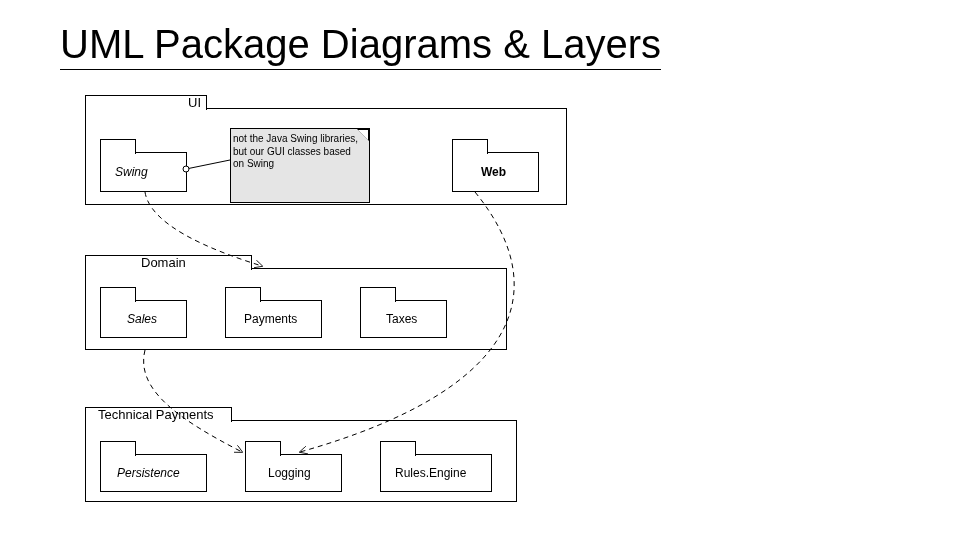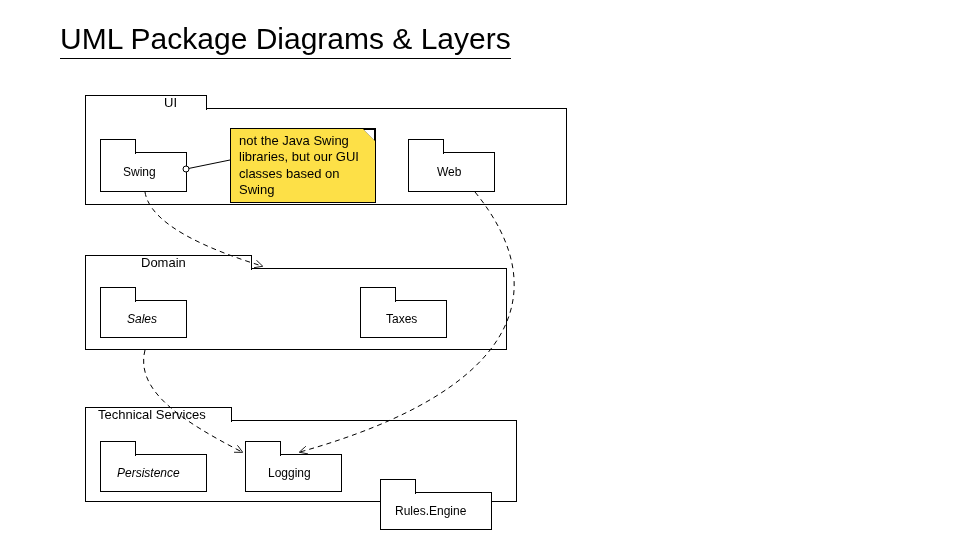--- a/index.html
+++ b/index.html
@@ -1,85 +1,89 @@
 <!DOCTYPE html>
 <html><head>
 <meta charset="utf-8">
 <style>
   html,body{margin:0;padding:0;width:960px;height:540px;background:#fff;font-family:Arial,Helvetica,sans-serif;color:#000;}
   .canvas{position:relative;width:960px;height:540px;}
-  .title{position:absolute;left:60px;top:22px;font-size:30px;font-weight:400;border-bottom:1px solid #000;padding-bottom:2px;}
+  .title{position:absolute;left:60px;top:22px;font-size:40px;font-weight:400;border-bottom:1px solid #000;padding-bottom:2px;}
   
   .pkg{position:absolute;border:1px solid #000;background:#fff;}
   .pkg .tab{position:absolute;top:-14px;left:-1px;height:14px;border:1px solid #000;border-bottom:none;background:#fff;}
   .pkg .lbl{position:absolute;font-size:13px;white-space:nowrap;}
   .small .lbl{font-size:12px;}
-  .note{position:absolute;border:1px solid #000;background:#fde047;font-size:13px;line-height:1.25;padding:4px 6px 4px 8px;}
+  .note{position:absolute;border:1px solid #000;background:#e5e5e5;font-size:10px;line-height:1.25;padding:4px 6px 4px 2px;}
   .note .fold{position:absolute;top:0;right:0;width:0;height:0;border-left:12px solid transparent;border-top:12px solid #000;}
   .note .fold::after{content:"";position:absolute;top:-11px;right:1px;width:0;height:0;border-left:10px solid transparent;border-top:10px solid #fff;}
   svg.overlay{position:absolute;left:0;top:0;width:960px;height:540px;pointer-events:none;}
 </style>
 </head>
 <body>
 <div class="canvas">
 
 <div class="title">UML Package Diagrams &amp; Layers</div>
 
 <div class="pkg" style="left:85px;top:108px;width:480px;height:95px;">
   <div class="tab" style="width:120px;"></div>
-  <div class="lbl" style="top:-14px;left:78px;">UI</div>
+  <div class="lbl" style="top:-14px;left:102px;">UI</div>
 </div>
 
 <div class="pkg small" style="left:100px;top:152px;width:85px;height:38px;">
   <div class="tab" style="width:34px;"></div>
-  <div class="lbl" style="top:12px;left:22px;">Swing</div>
+  <div class="lbl" style="top:12px;left:14px;font-style:italic;">Swing</div>
 </div>
 
 <div class="note" style="left:230px;top:128px;width:130px;height:65px;">
   <div class="fold"></div>
   <span>not the Java Swing libraries, but our GUI classes based on Swing</span>
 </div>
 
-<div class="pkg small" style="left:408px;top:152px;width:85px;height:38px;">
+<div class="pkg small" style="left:452px;top:152px;width:85px;height:38px;font-weight:bold;">
   <div class="tab" style="width:34px;"></div>
   <div class="lbl" style="top:12px;left:28px;">Web</div>
 </div>
 
 <div class="pkg" style="left:85px;top:268px;width:420px;height:80px;">
   <div class="tab" style="width:165px;"></div>
   <div class="lbl" style="top:-14px;left:55px;">Domain</div>
 </div>
 
 <div class="pkg small" style="left:100px;top:300px;width:85px;height:36px;font-style:italic;">
   <div class="tab" style="width:34px;"></div>
   <div class="lbl" style="top:11px;left:26px;">Sales</div>
 </div>
 
+<div class="pkg small" style="left:225px;top:300px;width:95px;height:36px;">
+  <div class="tab" style="width:34px;"></div>
+  <div class="lbl" style="top:11px;left:18px;">Payments</div>
+</div>
 
 <div class="pkg small" style="left:360px;top:300px;width:85px;height:36px;">
   <div class="tab" style="width:34px;"></div>
   <div class="lbl" style="top:11px;left:25px;">Taxes</div>
 </div>
 
 <div class="pkg" style="left:85px;top:420px;width:430px;height:80px;">
   <div class="tab" style="width:145px;"></div>
-  <div class="lbl" style="top:-14px;left:12px;">Technical Services</div>
+  <div class="lbl" style="top:-14px;left:12px;">Technical Payments</div>
 </div>
 
 <div class="pkg small" style="left:100px;top:454px;width:105px;height:36px;">
   <div class="tab" style="width:34px;"></div>
   <div class="lbl" style="top:11px;left:16px;font-style:italic;">Persistence</div>
 </div>
 
 <div class="pkg small" style="left:245px;top:454px;width:95px;height:36px;">
   <div class="tab" style="width:34px;"></div>
   <div class="lbl" style="top:11px;left:22px;text-align:right;">Logging</div>
 </div>
 
-<div class="pkg small" style="left:380px;top:454px;width:110px;height:36px;margin-top:38px;">
+<div class="pkg small" style="left:380px;top:454px;width:110px;height:36px;">
   <div class="tab" style="width:34px;"></div>
   <div class="lbl" style="top:11px;left:14px;">Rules.Engine</div>
 </div>
 
 <svg class="overlay" viewBox="0 0 960 540">
   <defs>
     <marker id="arrow" viewBox="0 0 10 10" refX="9" refY="5" markerWidth="8" markerHeight="8" orient="auto-start-reverse">
       <path d="M 0 0 L 10 5 L 0 10" fill="none" stroke="#000" stroke-width="1"></path>
     </marker>
   </defs>

